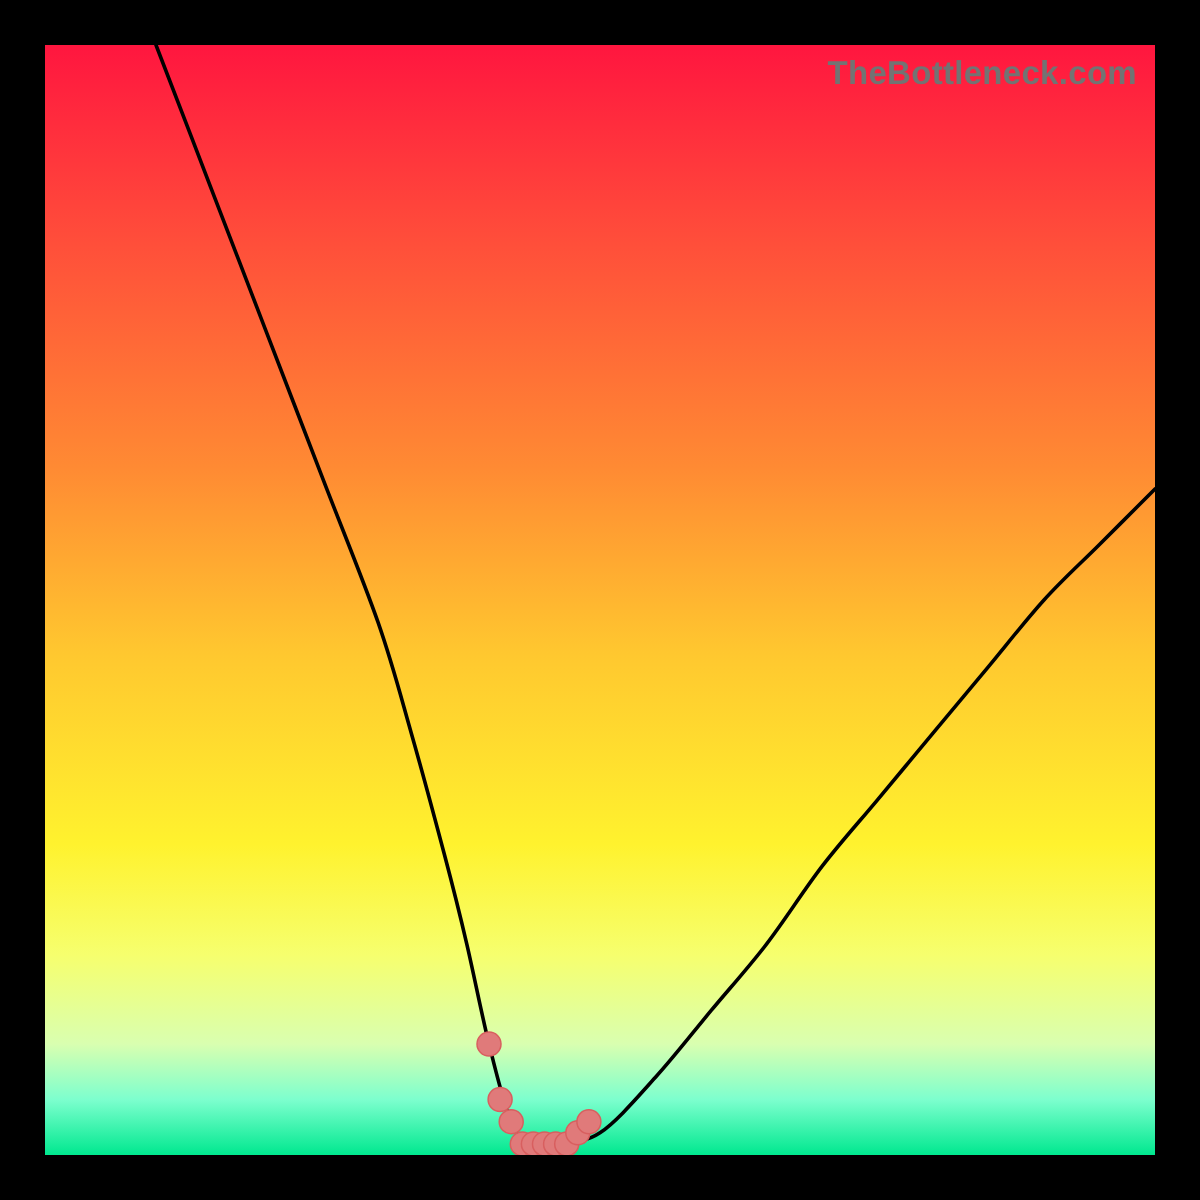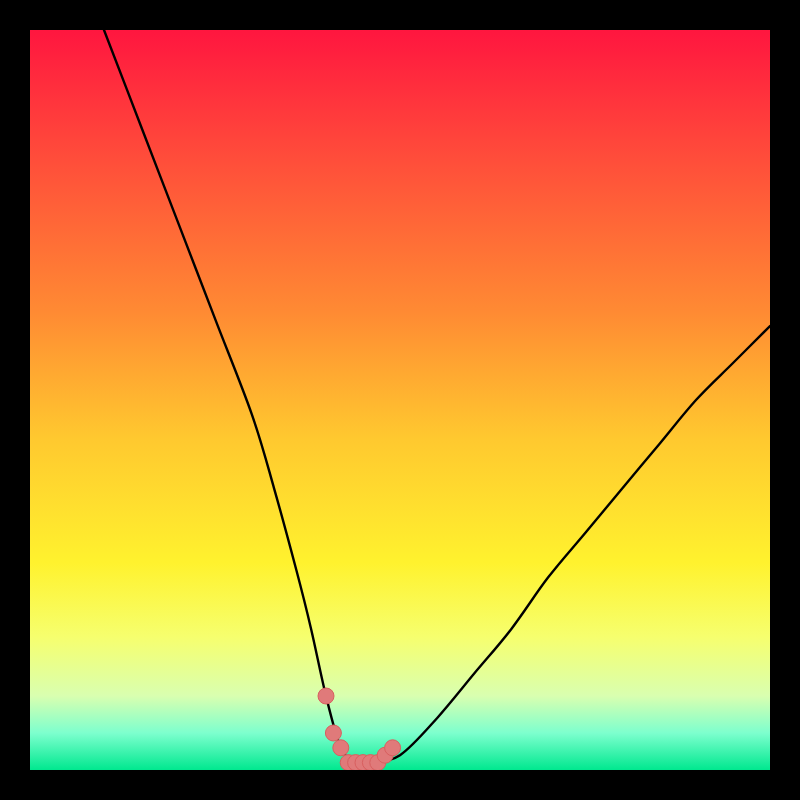--- a/index.html
+++ b/index.html
@@ -54,20 +54,21 @@
     width: 740px;
     height: 740px;
   }
 </style>
 </head>
 <body>
 
 <div class="frame">
   <div class="plot">
 
+    <div class="attribution">TheBottleneck.com</div>
 
     <svg class="curve" viewBox="0 0 740 740" preserveAspectRatio="none">
       <path id="curve-path" fill="none" stroke="#000" stroke-width="2.4" stroke-linecap="round" stroke-linejoin="round" d="M 74.0 0.0 C 80.2 16.0, 98.7 64.1, 111.0 96.2 C 123.3 128.3, 135.7 160.3, 148.0 192.4 C 160.3 224.5, 172.7 256.5, 185.0 288.6 C 197.3 320.7, 212.1 356.4, 222.0 384.8 C 231.9 413.2, 236.8 432.9, 244.2 458.8 C 251.6 484.7, 260.2 516.8, 266.4 540.2 C 272.6 563.6, 276.3 578.4, 281.2 599.4 C 286.1 620.4, 291.1 646.3, 296.0 666.0 C 300.9 685.7, 305.9 706.7, 310.8 717.8 C 315.7 728.9, 320.7 730.1, 325.6 732.6 C 330.5 735.1, 333.0 733.8, 340.4 732.6 C 347.8 731.4, 358.9 732.6, 370.0 725.2 C 381.1 717.8, 394.7 701.8, 407.0 688.2 C 419.3 674.6, 431.7 658.6, 444.0 643.8 C 456.3 629.0, 468.7 615.4, 481.0 599.4 C 493.3 583.4, 505.7 563.6, 518.0 547.6 C 530.3 531.6, 542.7 518.0, 555.0 503.2 C 567.3 488.4, 579.7 473.6, 592.0 458.8 C 604.3 444.0, 616.7 429.2, 629.0 414.4 C 641.3 399.6, 653.7 383.6, 666.0 370.0 C 678.3 356.4, 690.7 345.3, 703.0 333.0 C 715.3 320.7, 733.8 302.2, 740.0 296.0"></path>
       <g id="marker-group">
           <circle cx="296.0" cy="666.0" r="8" fill="#e07a7a" stroke="#d85f5f" stroke-width="1"></circle>
           <circle cx="303.4" cy="703.0" r="8" fill="#e07a7a" stroke="#d85f5f" stroke-width="1"></circle>
           <circle cx="310.8" cy="717.8" r="8" fill="#e07a7a" stroke="#d85f5f" stroke-width="1"></circle>
           <circle cx="318.2" cy="732.6" r="8" fill="#e07a7a" stroke="#d85f5f" stroke-width="1"></circle>
           <circle cx="325.6" cy="732.6" r="8" fill="#e07a7a" stroke="#d85f5f" stroke-width="1"></circle>
           <circle cx="333.0" cy="732.6" r="8" fill="#e07a7a" stroke="#d85f5f" stroke-width="1"></circle>

